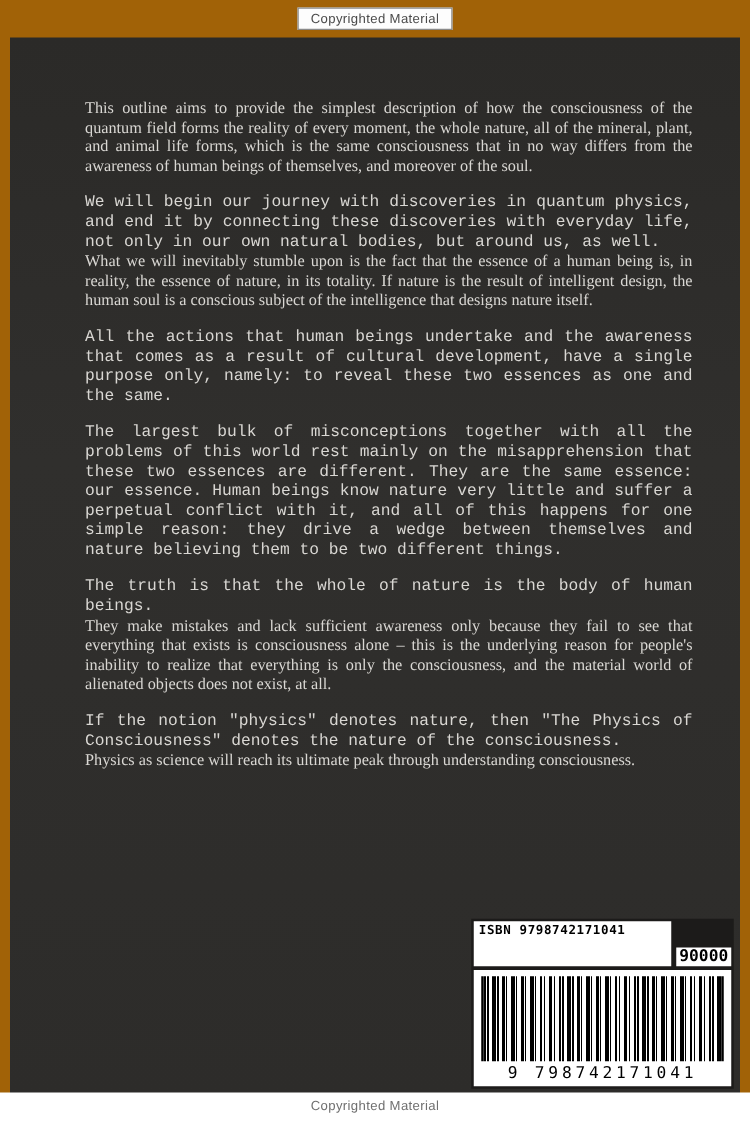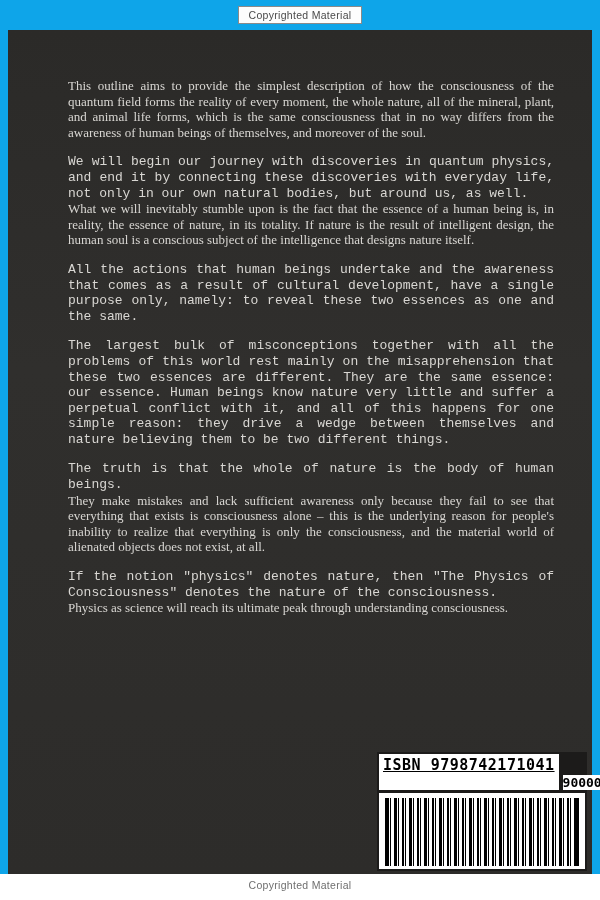--- a/index.html
+++ b/index.html
@@ -2,21 +2,21 @@
 <html><head>
 <meta charset="utf-8">
 <style>
   html, body { margin: 0; padding: 0; }
   body {
     width: 600px; height: 900px;
     background: #ffffff;
     font-family: "Liberation Serif", "DejaVu Serif", serif;
     overflow: hidden;
   }
-  .page { position: relative; width: 600px; height: 896px; background: #0ea5e9; }
+  .page { position: relative; width: 600px; height: 896px; background: #a16207; }
 
   
   .top-banner {
     height: 30px;
     display: flex; align-items: center; justify-content: center;
   }
   .banner-box {
     font-family: "Liberation Sans", sans-serif;
     font-size: 10.5px; color: #4a4a4a;
     border: 1px solid #8a8a8a;
@@ -52,25 +52,24 @@
     padding: 2px;
     box-sizing: border-box;
   }
   .barcode-top {
     display: flex; gap: 4px; align-items: stretch;
   }
   .isbn-box {
     flex: 1;
     background: #ffffff; color: #000;
     font-family: "DejaVu Sans Mono", monospace;
-    font-size: 15px; font-weight: bold;
+    font-size: 10px; font-weight: bold;
     padding: 2px 4px;
     white-space: nowrap;
     letter-spacing: 0.5px;
-    text-decoration: underline;
   }
   .price-box {
     width: 44px;
     background: #ffffff; color: #000;
     font-family: "DejaVu Sans Mono", monospace;
     font-size: 13px; font-weight: bold;
     display: flex; align-items: center; justify-content: center; margin-top: 21px;
   }
   .barcode-body {
     margin-top: 3px;
@@ -134,20 +133,21 @@
       <p>Physics as science will reach its ultimate peak through understanding consciousness.</p>
     </div>
 
     <div class="barcode-panel">
       <div class="barcode-top">
         <div class="isbn-box">ISBN 9798742171041</div>
         <div class="price-box">90000</div>
       </div>
       <div class="barcode-body">
         <div class="bars"></div>
+        <div class="digits">9 798742171041</div>
       </div>
     </div>
 
   </div>
 
   <div class="bottom-banner">Copyrighted Material</div>
 
 </div>
 
 </body></html>

